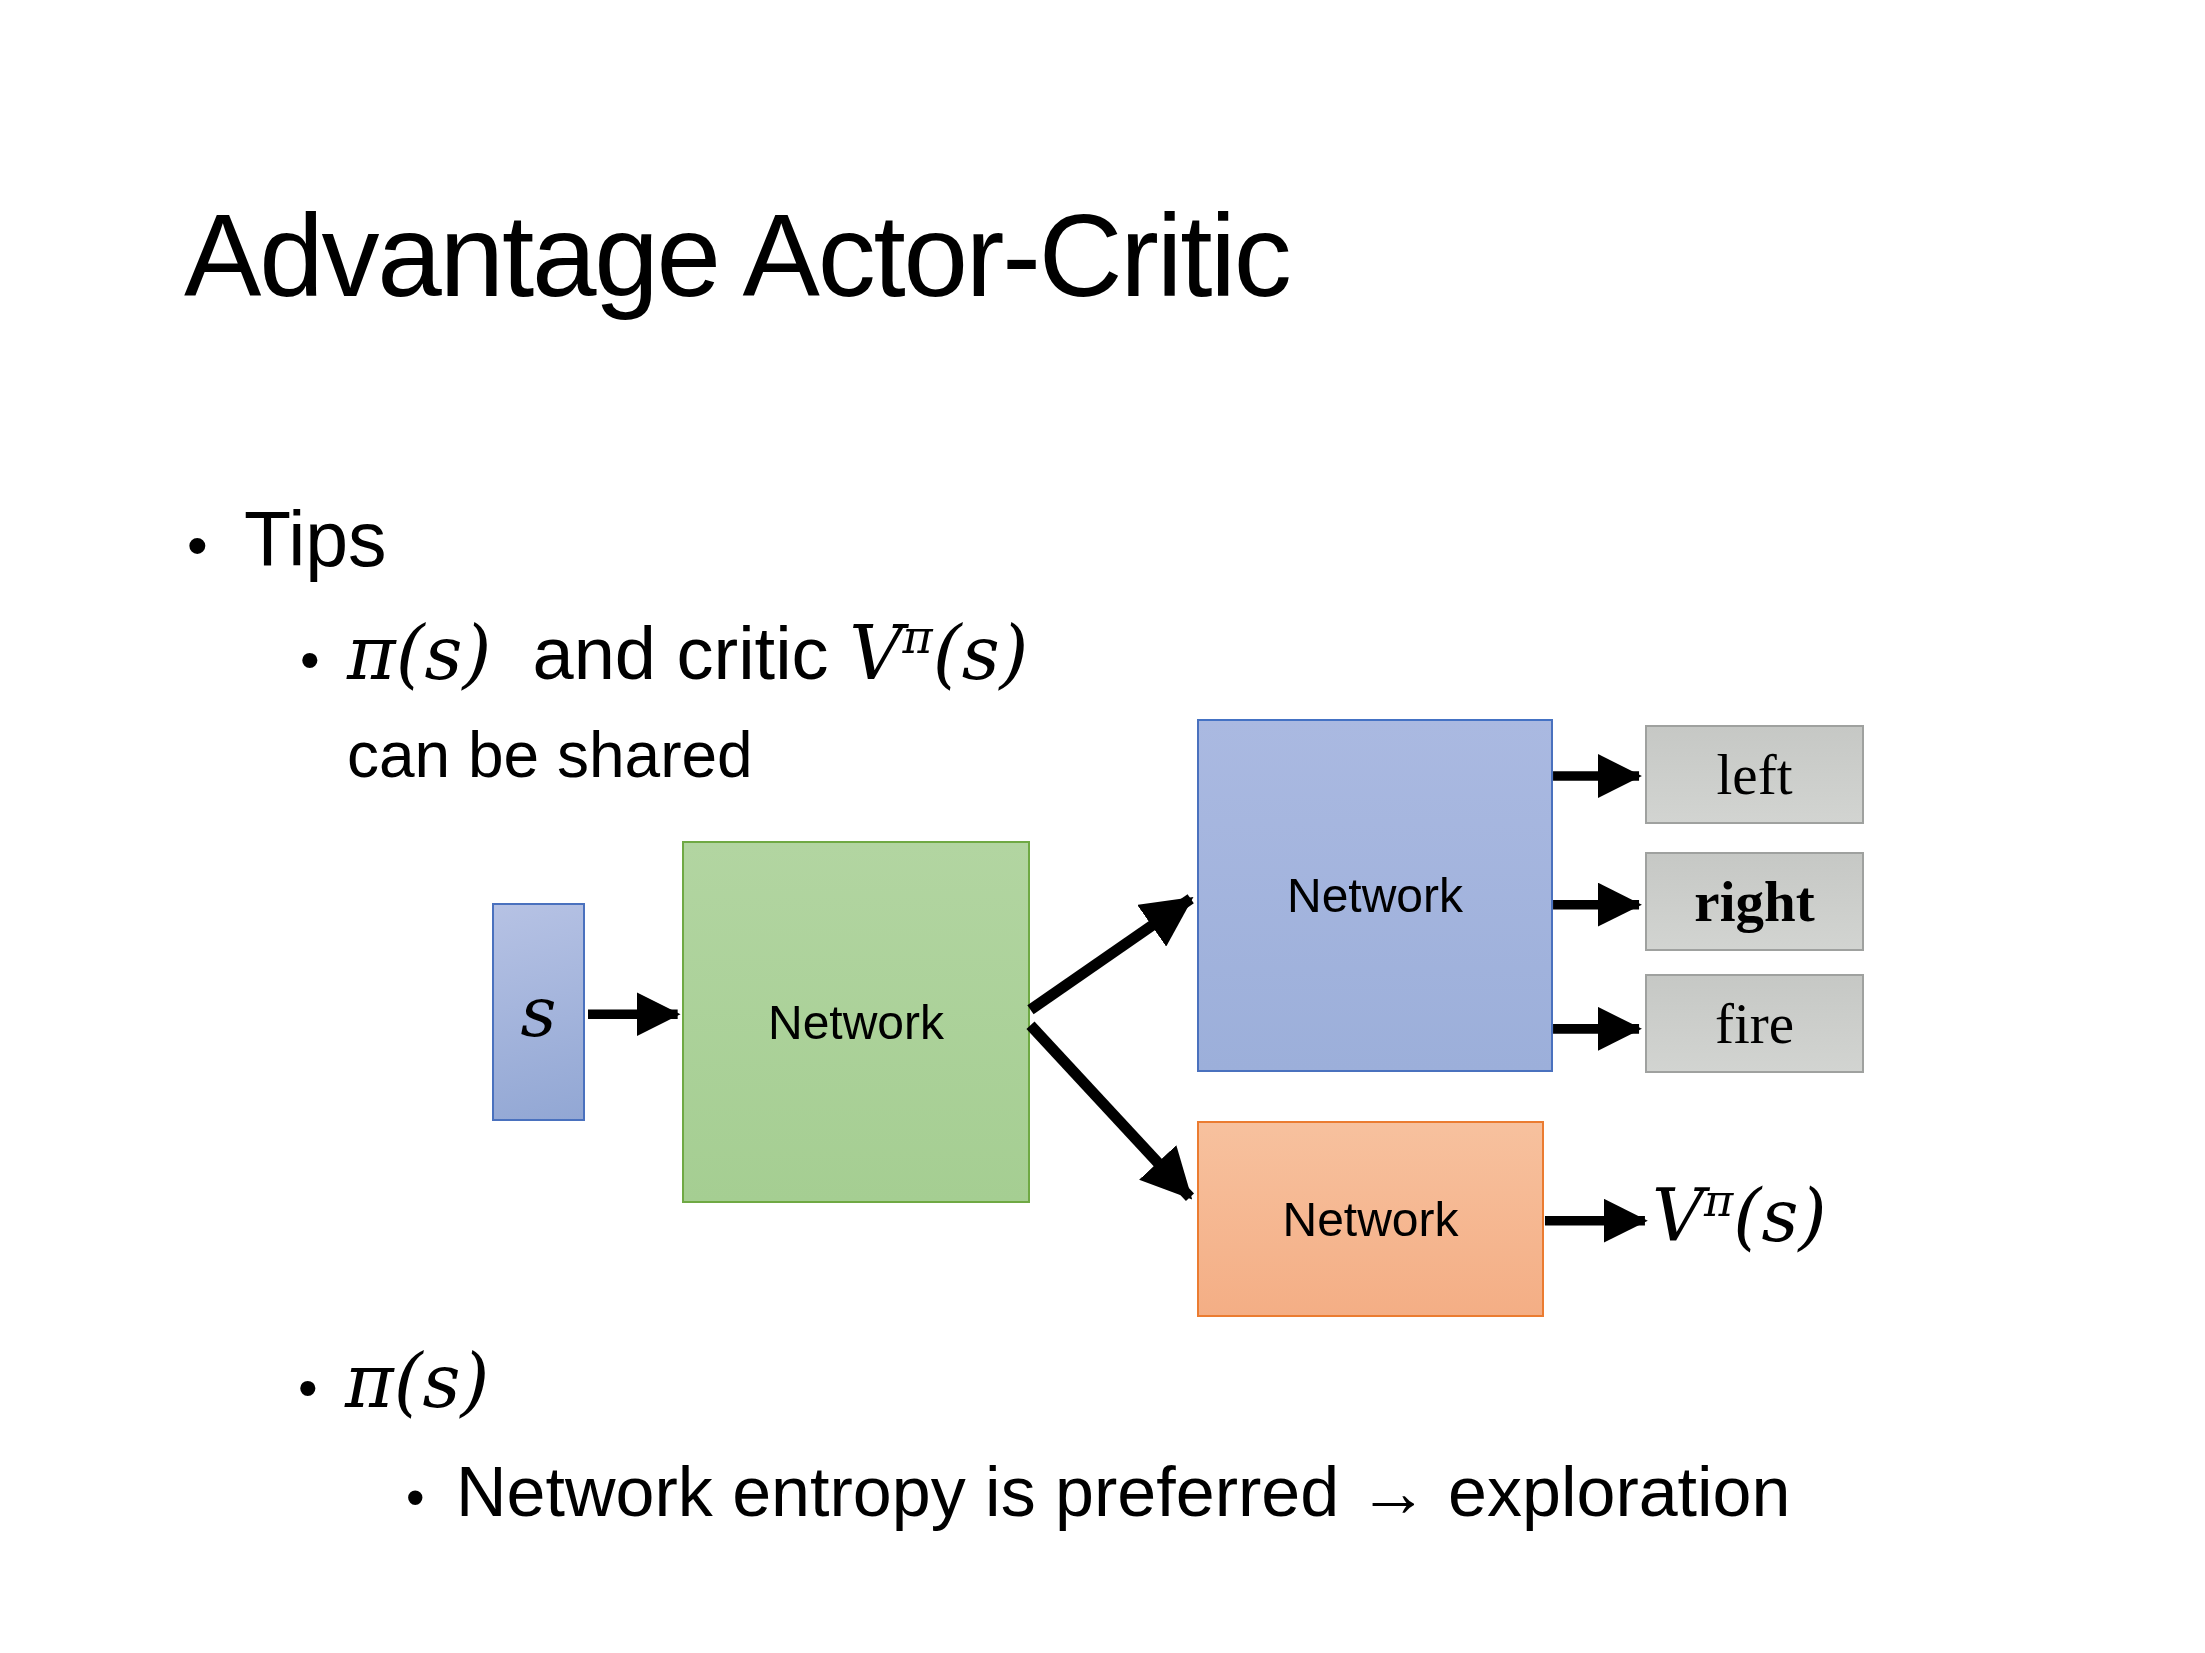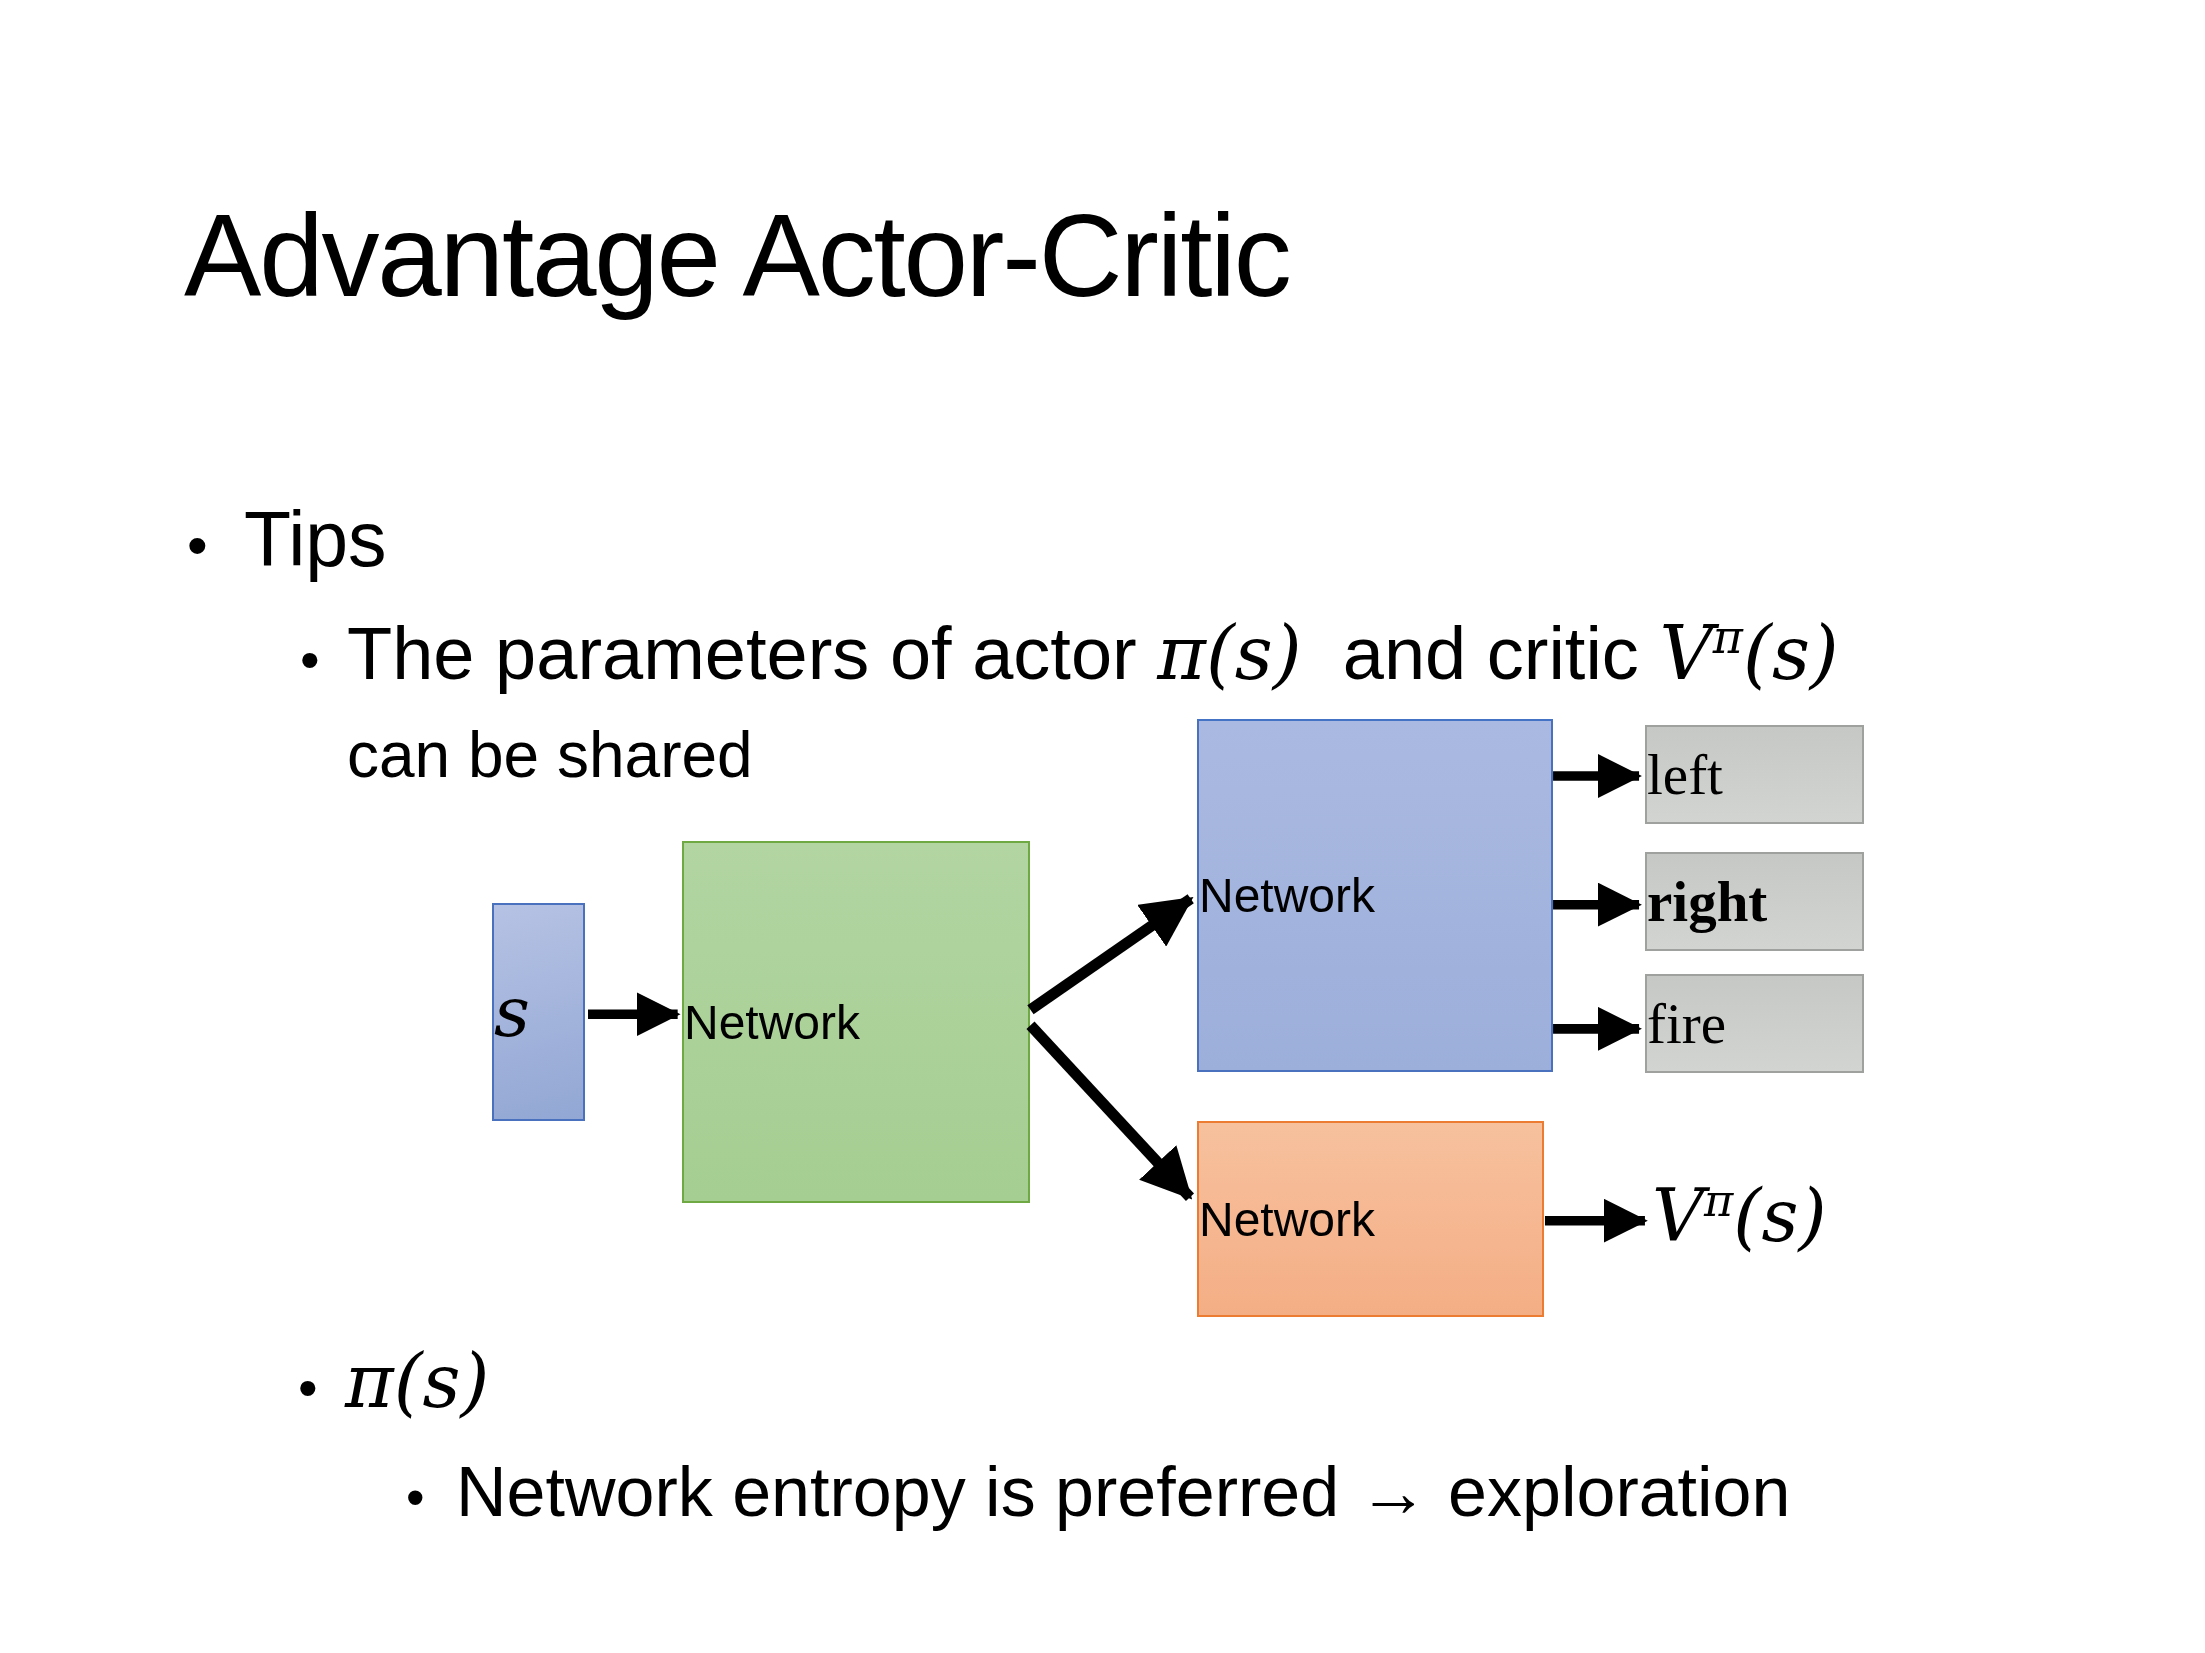--- a/index.html
+++ b/index.html
@@ -17,21 +17,21 @@
   .t-tips .dot{width:57px;font-size:59px;}
   .t-b1a{left:300px;top:583px;font-size:74px;}
   .t-b1a .dot{width:47px;font-size:56px;}
   .t-b1b{left:347px;top:691px;font-size:64px;}
   .t-b2{left:298px;top:1311px;font-size:74px;}
   .t-b2 .dot{width:47px;font-size:56px;}
   .t-b3{left:406px;top:1425px;font-size:70px;}
   .t-b3 .dot{width:50px;font-size:53px;}
   .math{font-family:"DejaVu Serif",serif;font-style:italic;}
   .math sup{font-size:62%;font-style:italic;}
-  .box{position:absolute;display:flex;align-items:center;box-sizing:border-box;}
+  .box{position:absolute;display:flex;align-items:center;justify-content:center;box-sizing:border-box;}
   .state-box{
     left:492px;top:879px;width:93px;height:218px;
     background:linear-gradient(165deg,#b6c2e4,#92a7d4);border:2.9px solid #4a71be;
     font-size:70px;
   }
   .shared-box{
     left:682px;top:817px;width:348px;height:362px;
     background:linear-gradient(180deg,#b2d5a1,#a5ce92);border:2.9px solid #6fa944;
   }
   .actor-box{
@@ -66,21 +66,20 @@
 
   <h1 class="title">Advantage Actor-Critic</h1>
 
   <div class="line t-tips">
     <span class="dot">•</span>
     <span>Tips</span>
   </div>
 
   <div class="line t-b1a">
     <span class="dot">•</span>
-    <span>The parameters of actor </span>
     <span class="math">π(s)</span>
     <span>  and critic </span>
     <span class="math"><span>V</span><sup>π</sup><span>(s)</span></span>
   </div>
 
   <div class="line t-b1b">
     <span>can be shared</span>
   </div>
 
   <div class="line t-b2">

